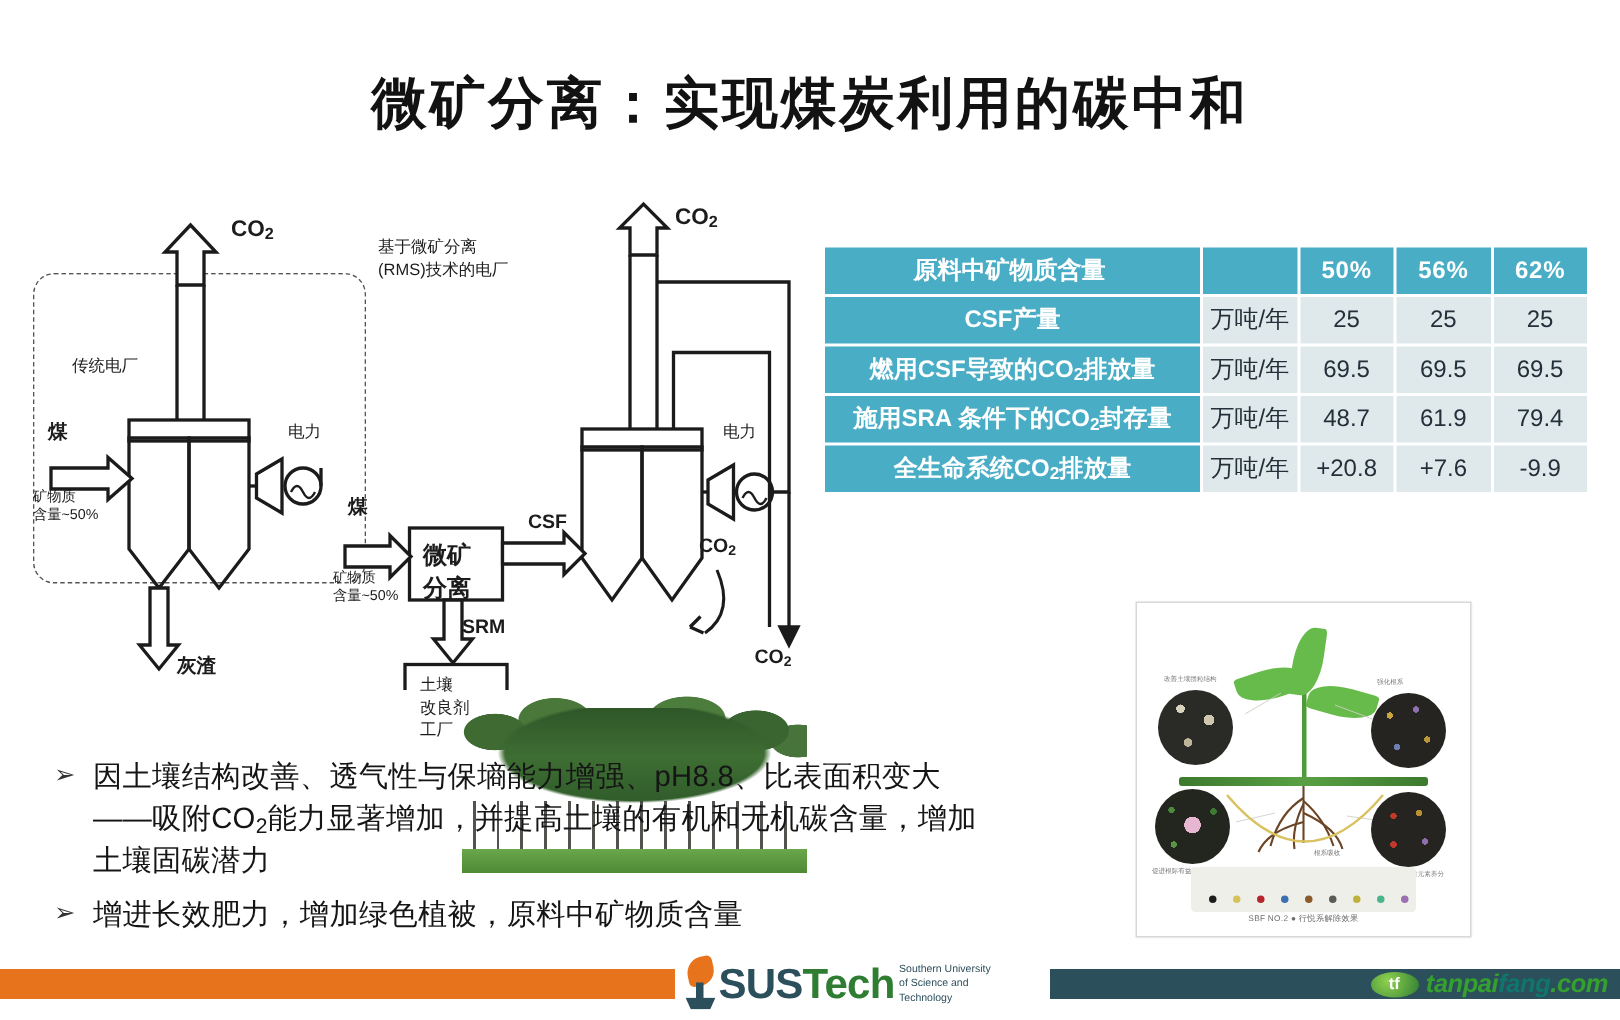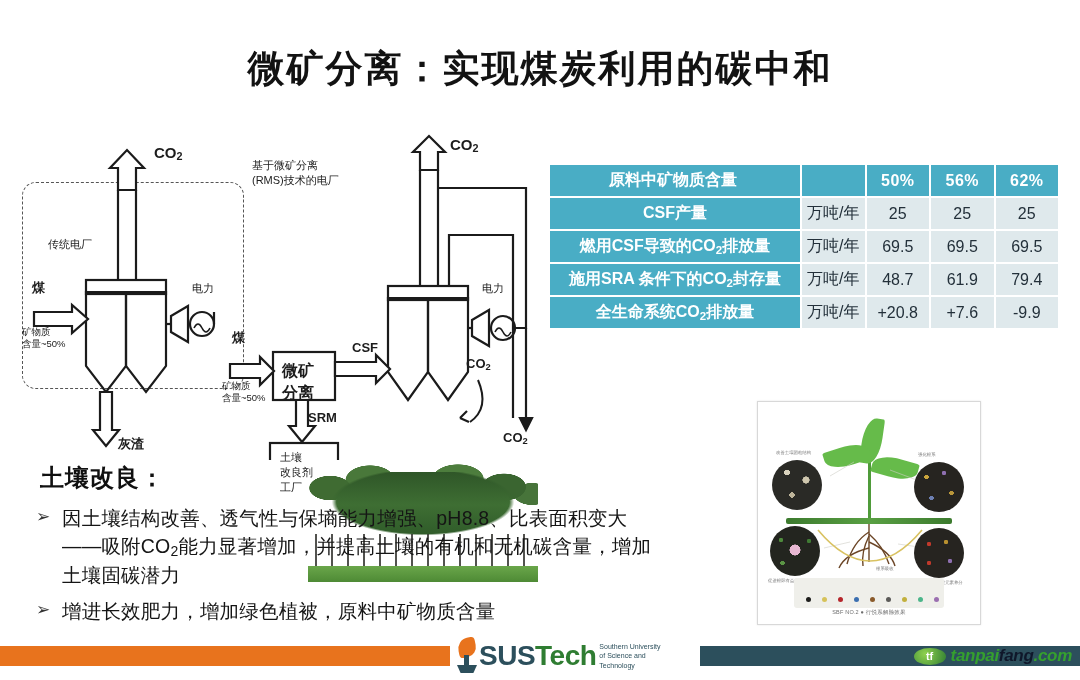--- a/index.html
+++ b/index.html
@@ -179,21 +179,21 @@
     display:flex;align-items:center;gap:5px;
   }
   .wm-circle{
     width:32px;height:17px;border-radius:50%;
     background:radial-gradient(circle at 35% 35%,#8fd14f,#2f7d32);
     color:#fff;font-size:11px;font-weight:bold;
     display:flex;align-items:center;justify-content:center;
   }
   .wm-text{font-size:17px;font-weight:bold;font-style:italic;letter-spacing:-.3px;}
   .wm-text .g{color:#35a02e;}
-  .wm-text .b{color:#0f172a;}
+  .wm-text .b{color:#0f766e;}
 </style>
 </head>
 <body>
 
 <div class="slide">
 
   <div class="title">微矿分离：实现煤炭利用的碳中和</div>
 
   <div class="diagram">
 
@@ -328,21 +328,20 @@
           <td class="rowhead"><span>全生命系统CO</span><span class="sub">2</span><span>排放量</span></td>
           <td class="unit">万吨/年</td>
           <td class="val">+20.8</td>
           <td class="val">+7.6</td>
           <td class="val">-9.9</td>
         </tr>
       </tbody>
     </table>
   </div>
 
-  <div class="soil-head">土壤改良：</div>
 
   <div class="bullets">
     <div class="bullet">
       <div class="bmark">➢</div>
       <div class="btext"><span>因土壤结构改善、透气性与保墒能力增强、pH8.8、比表面积变大——吸附CO</span><span class="sub">2</span><span>能力显著增加，并提高土壤的有机和无机碳含量，增加土壤固碳潜力</span></div>
     </div>
     <div class="bullet">
       <div class="bmark">➢</div>
       <div class="btext"><span>增进长效肥力，增加绿色植被，原料中矿物质含量</span><span class="sub"></span><span></span></div>
     </div>

